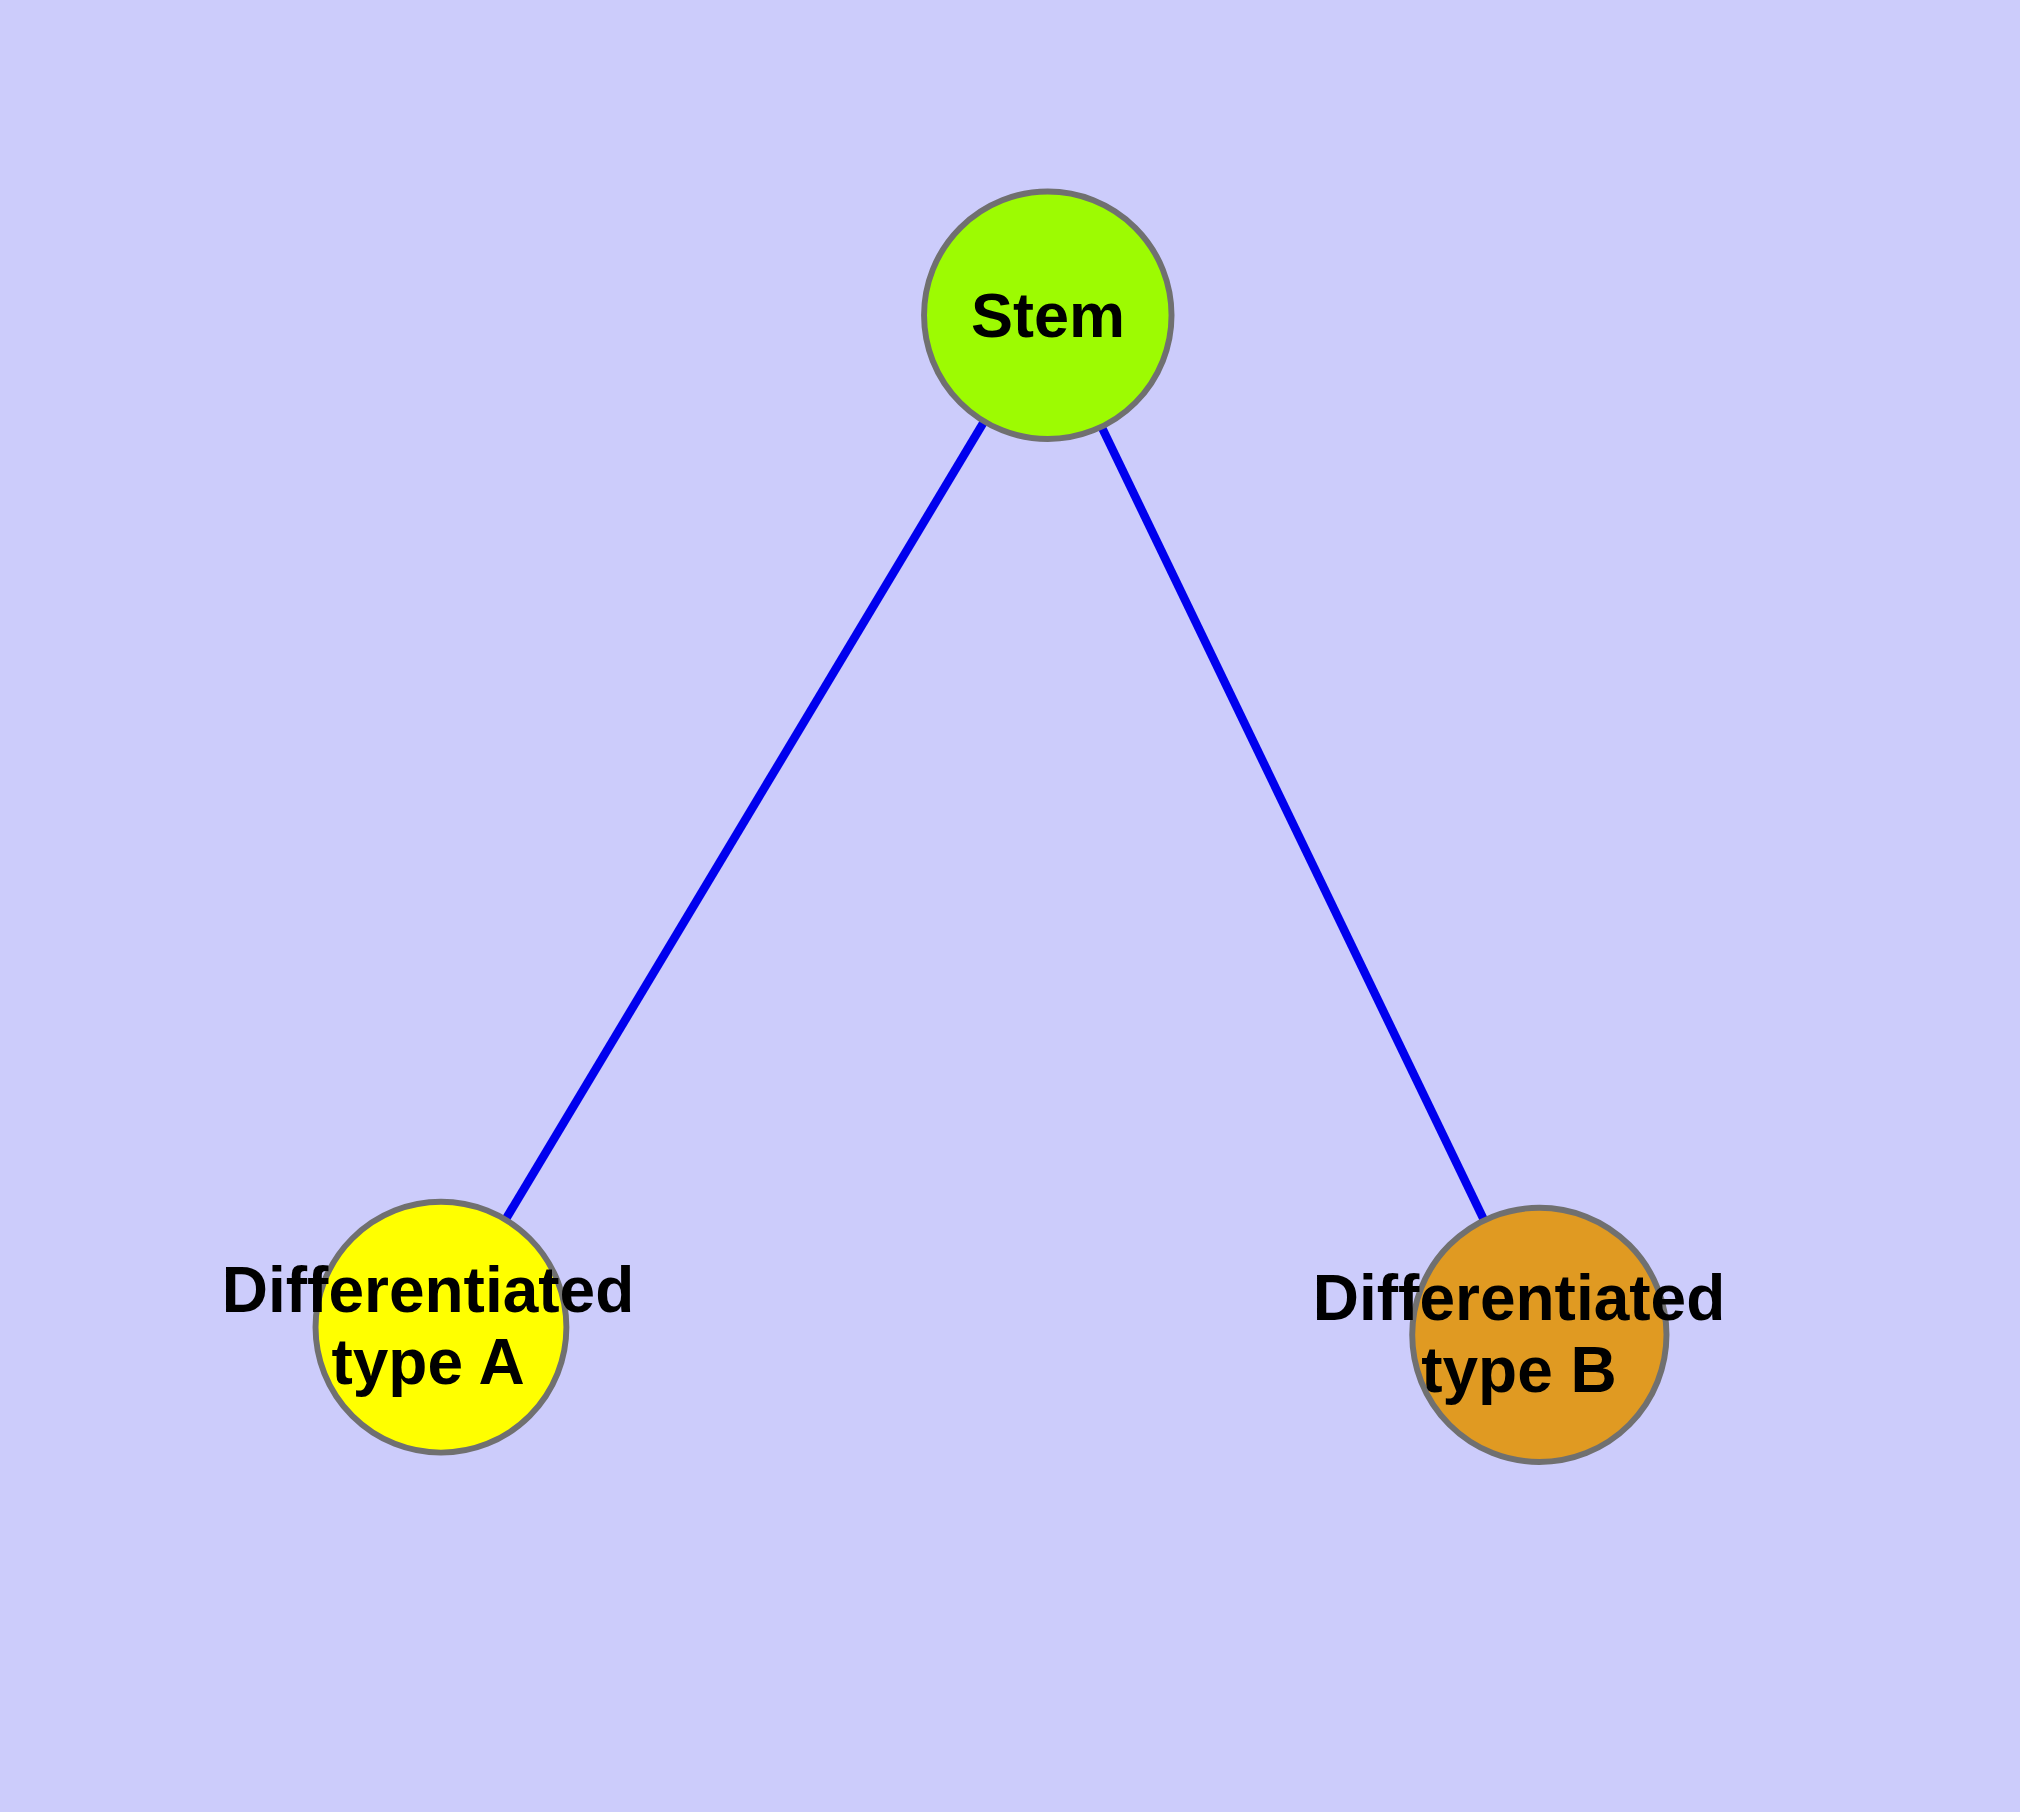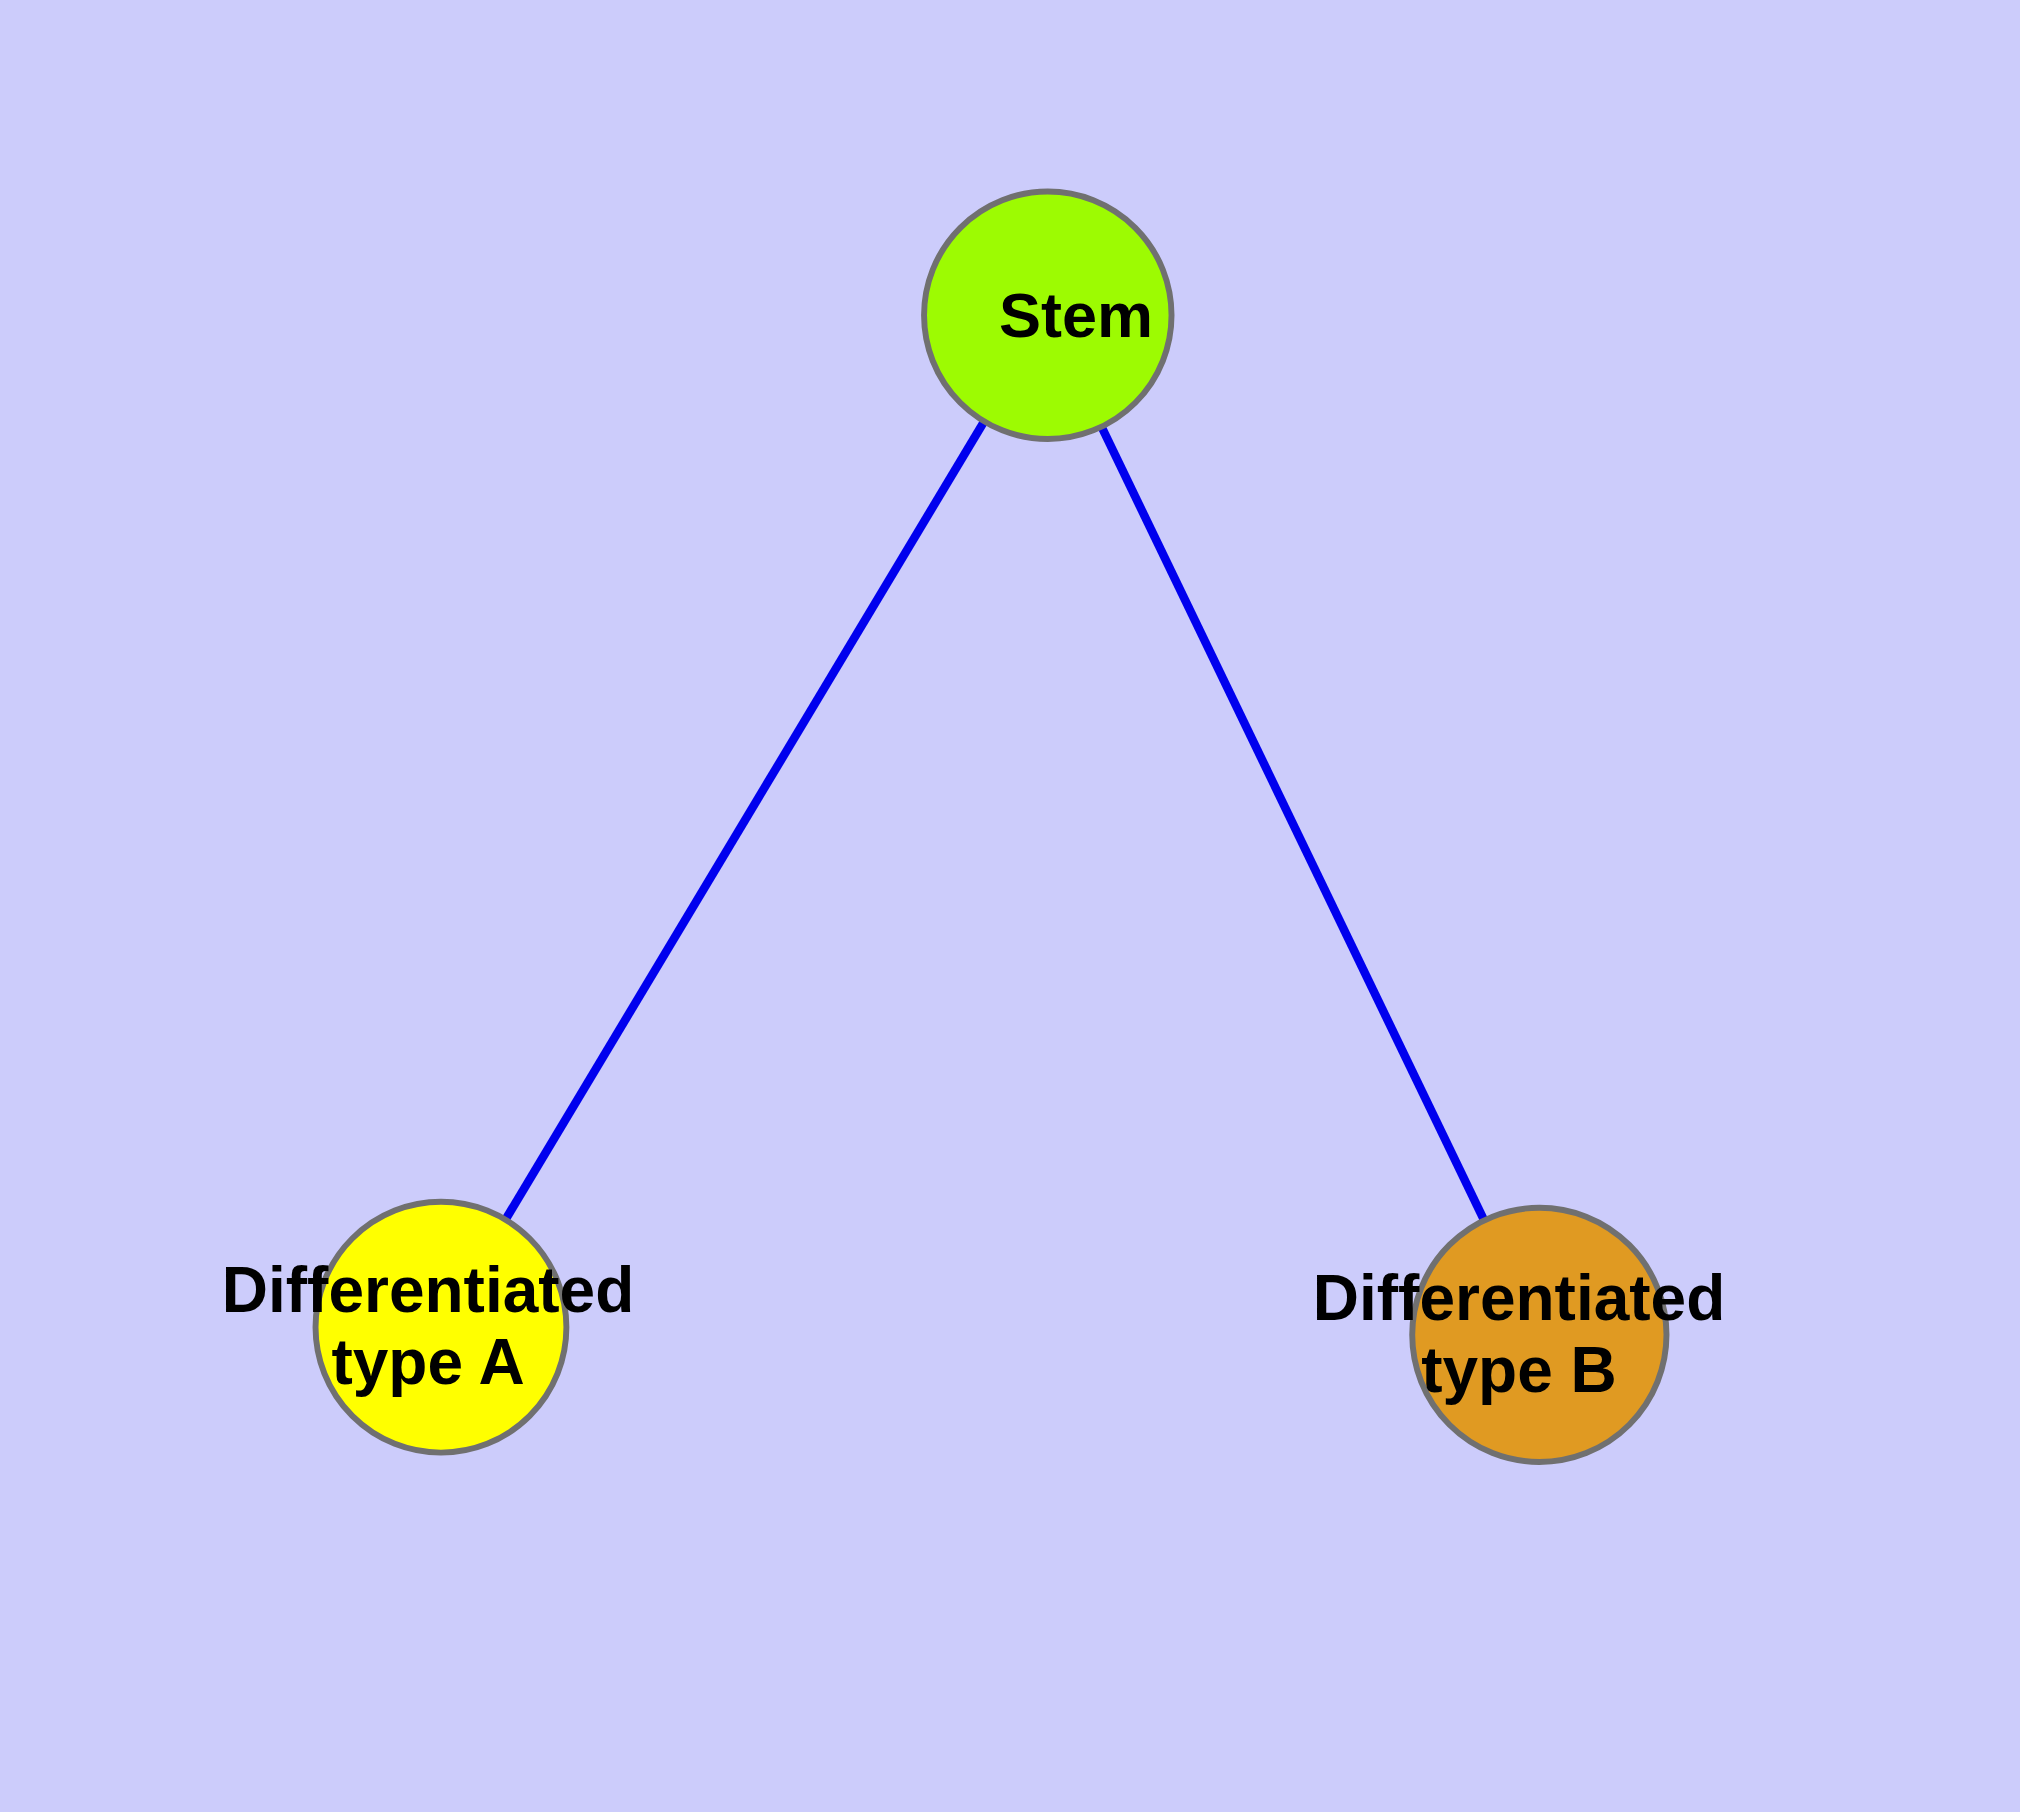--- a/index.html
+++ b/index.html
@@ -32,21 +32,21 @@
     font-weight: bold;
     color: #000000;
     text-align: center;
     line-height: 1.12;
     white-space: pre;
     user-select: none;
     pointer-events: none;
   }
   #label-stem {
     font-size: 63px;
-    left: 1076px;
+    left: 1048px;
     top: 315px;
     transform: translate(-50%, -50%);
   }
   #label-diff-a {
     font-size: 64px;
     left: 428px;
     top: 1327px;
     transform: translate(-50%, -50%);
   }
   #label-diff-b {

